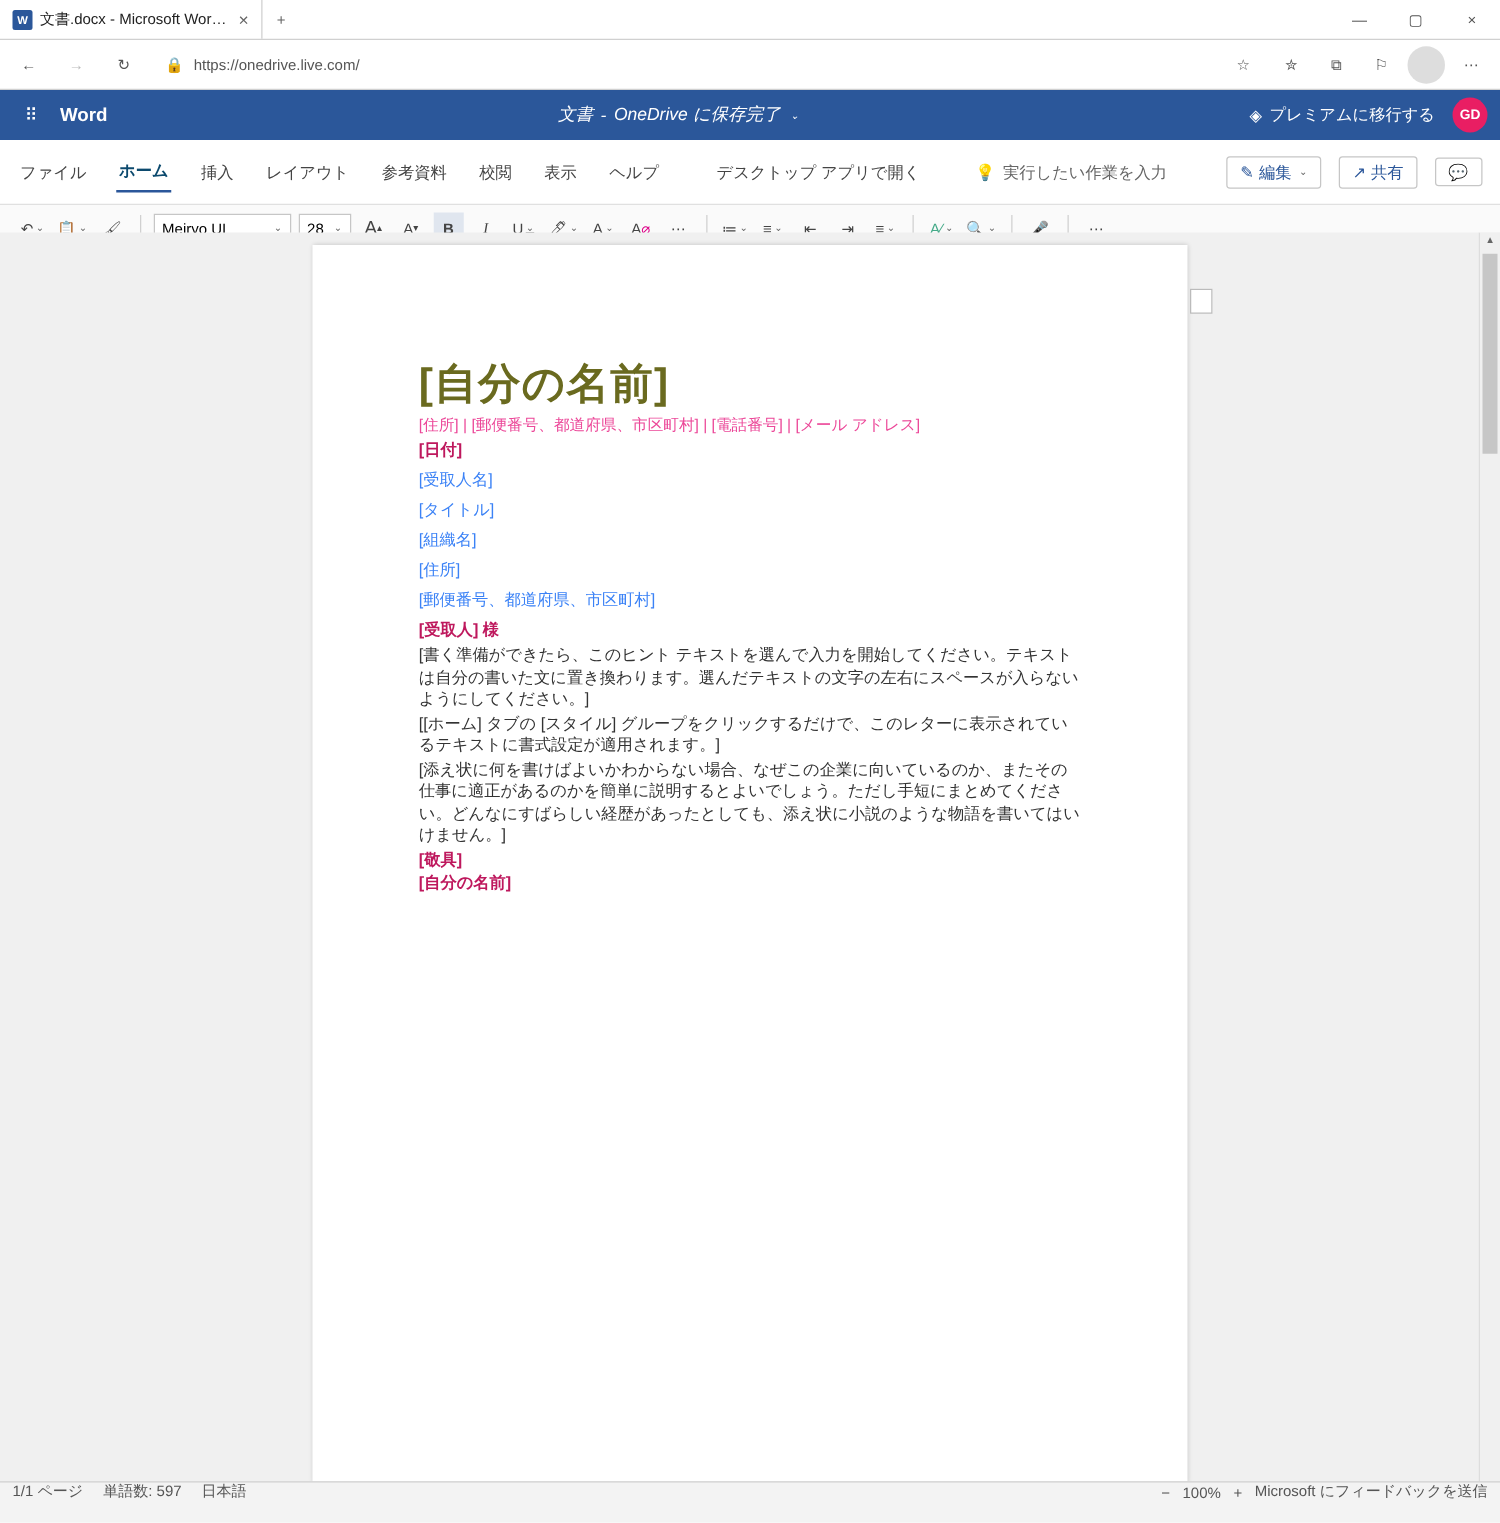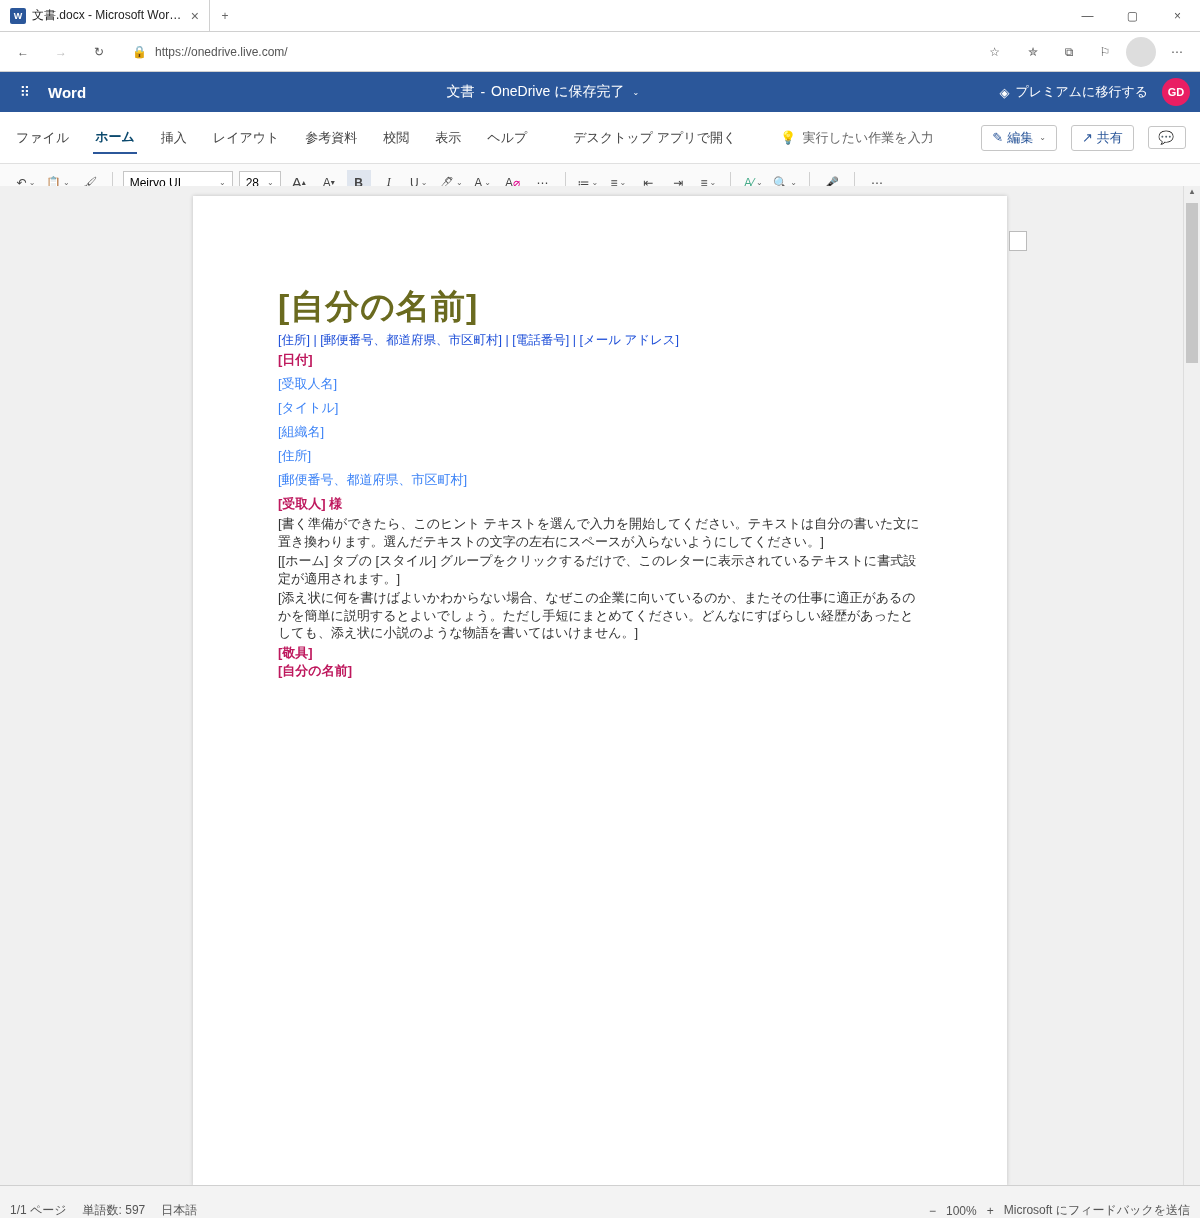--- a/index.html
+++ b/index.html
@@ -20,21 +20,21 @@
 .nav-btn { width: 30px; height: 30px; display: flex; align-items: center; justify-content: center; color: #555; }
 .addr { flex: 1; display: flex; align-items: center; gap: 8px; padding: 0 10px; height: 28px; color: #555; }
 .right-btns { display: flex; gap: 6px; align-items: center; }
 .right-btns div { width: 30px; height: 30px; display: flex; align-items: center; justify-content: center; color: #555; }
 .avatar-br { width: 26px; height: 26px; border-radius: 50%; background: #ddd; }
 
 
 .word-header { height: 40px; background: #2b579a; display: flex; align-items: center; color: #fff; padding: 0 10px; }
 .app-launcher { width: 30px; text-align: center; font-size: 14px; }
 .word-brand { font-weight: 600; font-size: 15px; margin-left: 8px; }
-.doc-title-wrap { flex: 1; text-align: center; font-size: 14px; display: flex; justify-content: center; align-items: center; gap: 6px; }
+.doc-title-wrap { flex: 1; text-align: center; font-size: 14px; display: flex; justify-content: center; align-items: center; gap: 6px; font-style: italic; }
 .header-right { display: flex; align-items: center; gap: 14px; }
 .premium { display: flex; align-items: center; gap: 6px; font-size: 13px; }
 .avatar-word { width: 28px; height: 28px; border-radius: 50%; background: #e91e63; color: #fff; font-size: 11px; font-weight: 600; display: flex; align-items: center; justify-content: center; }
 
 
 .ribbon-tabs { height: 52px; display: flex; align-items: center; padding: 0 14px; gap: 22px; font-size: 13px; color: #444; border-bottom: 1px solid #e0e0e0; }
 .rtab { padding: 6px 2px; cursor: pointer; }
 .rtab.active { color: #0c4a6e; border-bottom: 2px solid #2b579a; font-weight: 600; }
 .rtab-right { margin-left: auto; display: flex; align-items: center; gap: 14px; }
 .tell-me { display: flex; align-items: center; gap: 6px; color: #666; }
@@ -44,37 +44,37 @@
 .toolbar { height: 38px; display: flex; align-items: center; padding: 0 14px; gap: 6px; border-bottom: 1px solid #d0d0d0; background: #fafafa; }
 .tb-btn { min-width: 24px; height: 26px; display: flex; align-items: center; justify-content: center; color: #444; padding: 0 2px; position: relative; }
 .tb-sep { width: 1px; height: 22px; background: #d0d0d0; margin: 0 4px; }
 .font-sel { height: 24px; border: 1px solid #c6c6c6; padding: 0 6px; font-size: 12px; width: 110px; display: flex; align-items: center; justify-content: space-between; background: #fff; }
 .size-sel { height: 24px; border: 1px solid #c6c6c6; padding: 0 6px; font-size: 12px; width: 42px; display: flex; align-items: center; justify-content: space-between; background: #fff; }
 .caret { font-size: 8px; color: #666; margin-left: 2px; }
 .underline-bar { position: absolute; bottom: 2px; left: 4px; right: 4px; height: 3px; }
 
 
 .canvas-area { position: absolute; top: 186px; left: 0; right: 0; bottom: 22px; background: #f0f0f0; overflow: hidden; }
-.page { width: 814px; min-height: 990px; background: #fff; margin: 10px auto 0; box-shadow: 0 0 4px rgba(0,0,0,.2); padding: 88px 85px; position: relative; }
+.page { width: 700px; min-height: 990px; background: #fff; margin: 10px auto 0; box-shadow: 0 0 4px rgba(0,0,0,.2); padding: 88px 85px; position: relative; }
 .ruler-tab { position: absolute; right: -20px; top: 35px; width: 18px; height: 20px; border: 1px solid #bbb; background: #fff; }
 
 
 .doc h1 { font-family: "Meiryo UI", sans-serif; font-size: 34px; font-weight: 700; color: #6a6a1f; letter-spacing: 1px; }
-.doc .info-line { font-size: 12.5px; color: #1d4ed8; margin-top: 2px; }
+.doc .info-line { font-size: 12.5px; color: #ec4899; margin-top: 2px; }
 .doc .bold-olive { font-size: 13px; font-weight: 700; color: #be185d; margin-top: 2px; }
 .doc .field { font-size: 13px; color: #3b82f6; margin-top: 6px; }
 .doc .para { font-size: 13px; color: #333; margin-top: 2px; line-height: 1.35; }
 
 
 .vscroll { position: absolute; right: 0; top: 0; bottom: 0; width: 17px; background: #f0f0f0; border-left: 1px solid #ddd; }
 .vscroll .up, .vscroll .down { height: 17px; text-align: center; font-size: 9px; color: #666; }
 .vscroll .thumb { position: absolute; top: 17px; left: 2px; right: 2px; height: 160px; background: #c6c6c6; }
 
 
-.statusbar { position: absolute; left: 0; right: 0; bottom: 0; height: 22px; background: #f3f3f3; border-top: 1px solid #d0d0d0; display: flex; align-items: flex-start; padding: 16px 10px; gap: 16px; font-size: 12px; color: #555; }
+.statusbar { position: absolute; left: 0; right: 0; bottom: 0; height: 22px; background: #f3f3f3; border-top: 1px solid #d0d0d0; display: flex; align-items: flex-end; padding: 16px 10px; gap: 16px; font-size: 12px; color: #555; }
 .status-right { margin-left: auto; display: flex; align-items: center; gap: 10px; }
 </style>
 </head>
 <body>
 
 <div class="titlebar">
   <div class="tab">
     <div class="tab-icon">W</div>
     <div class="tab-title">文書.docx - Microsoft Word Onli</div>
     <div class="tab-close">×</div>

